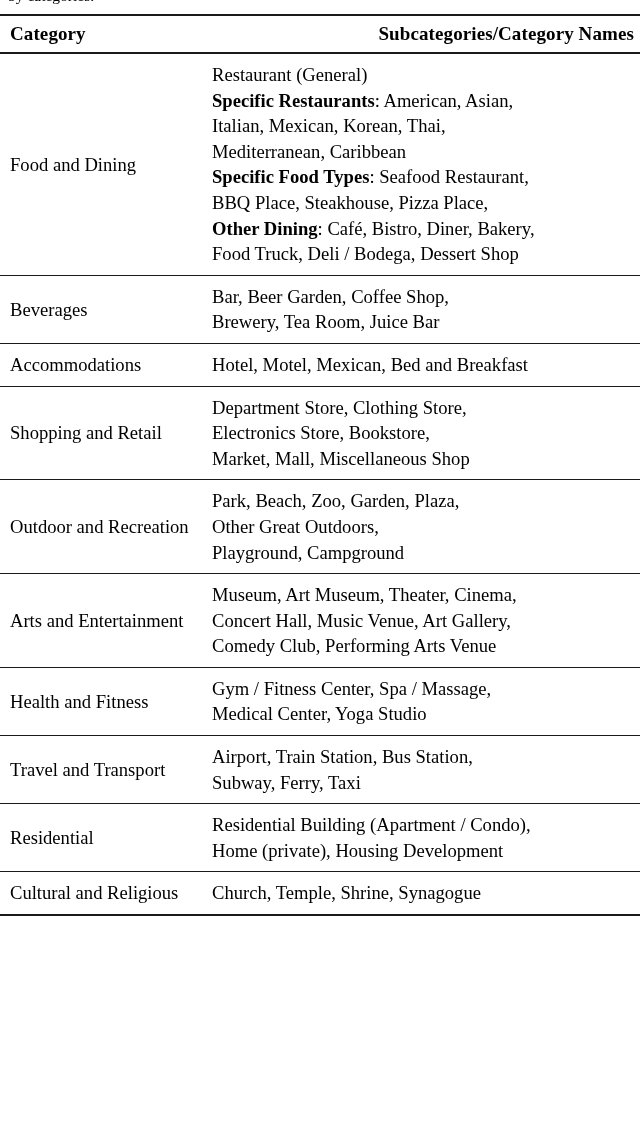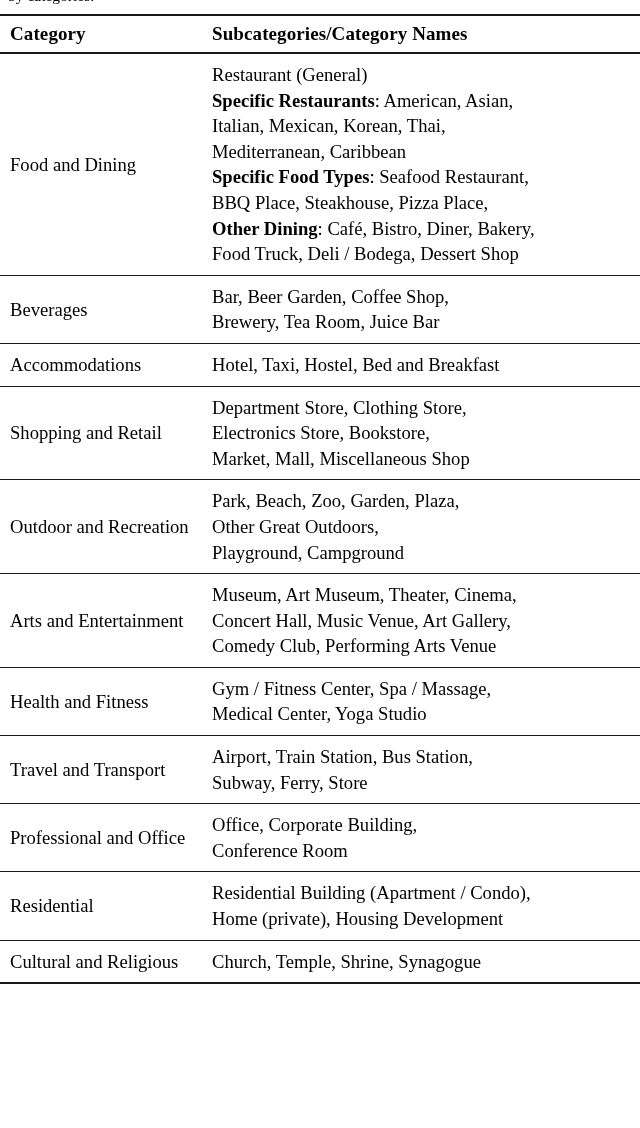--- a/index.html
+++ b/index.html
@@ -55,20 +55,21 @@
     line-height: 22px;
     text-align: left;
     padding: 7px 6px 7px 10px;
     border-top: 2.4px solid #1a1a1a;
     border-bottom: 2.1px solid #1a1a1a;
     vertical-align: middle;
     letter-spacing: 0.1px;
   }
   thead th.h2 {
     padding-left: 4px;
+    text-align: right;
   }
 
   tbody td {
     font-size: 18.6px;
     line-height: 25.6px;
     vertical-align: middle;
     padding: 8px 6px 8px 10px;
     border-bottom: 1.6px solid #1a1a1a;
   }
   tbody td.cat {
@@ -125,21 +126,21 @@
         <tr>
           <td class="cat">Beverages</td>
           <td class="subs">
             <span class="sub-line"><span>Bar, Beer Garden, Coffee Shop,</span></span>
             <span class="sub-line"><span>Brewery, Tea Room, Juice Bar</span></span>
           </td>
         </tr>
         <tr>
           <td class="cat">Accommodations</td>
           <td class="subs">
-            <span class="sub-line"><span>Hotel, Taxi, Hostel, Bed and Breakfast</span></span>
+            <span class="sub-line"><span>Hotel, Motel, Mexican, Bed and Breakfast</span></span>
           </td>
         </tr>
         <tr>
           <td class="cat">Shopping and Retail</td>
           <td class="subs">
             <span class="sub-line"><span>Department Store, Clothing Store,</span></span>
             <span class="sub-line"><span>Electronics Store, Bookstore,</span></span>
             <span class="sub-line"><span>Market, Mall, Miscellaneous Shop</span></span>
           </td>
         </tr>
@@ -163,28 +164,21 @@
           <td class="cat">Health and Fitness</td>
           <td class="subs">
             <span class="sub-line"><span>Gym / Fitness Center, Spa / Massage,</span></span>
             <span class="sub-line"><span>Medical Center, Yoga Studio</span></span>
           </td>
         </tr>
         <tr>
           <td class="cat">Travel and Transport</td>
           <td class="subs">
             <span class="sub-line"><span>Airport, Train Station, Bus Station,</span></span>
-            <span class="sub-line"><span>Subway, Ferry, Store</span></span>
-          </td>
-        </tr>
-        <tr>
-          <td class="cat">Professional and Office</td>
-          <td class="subs">
-            <span class="sub-line"><span>Office, Corporate Building,</span></span>
-            <span class="sub-line"><span>Conference Room</span></span>
+            <span class="sub-line"><span>Subway, Ferry, Taxi</span></span>
           </td>
         </tr>
         <tr>
           <td class="cat">Residential</td>
           <td class="subs">
             <span class="sub-line"><span>Residential Building (Apartment / Condo),</span></span>
             <span class="sub-line"><span>Home (private), Housing Development</span></span>
           </td>
         </tr>
         <tr>

